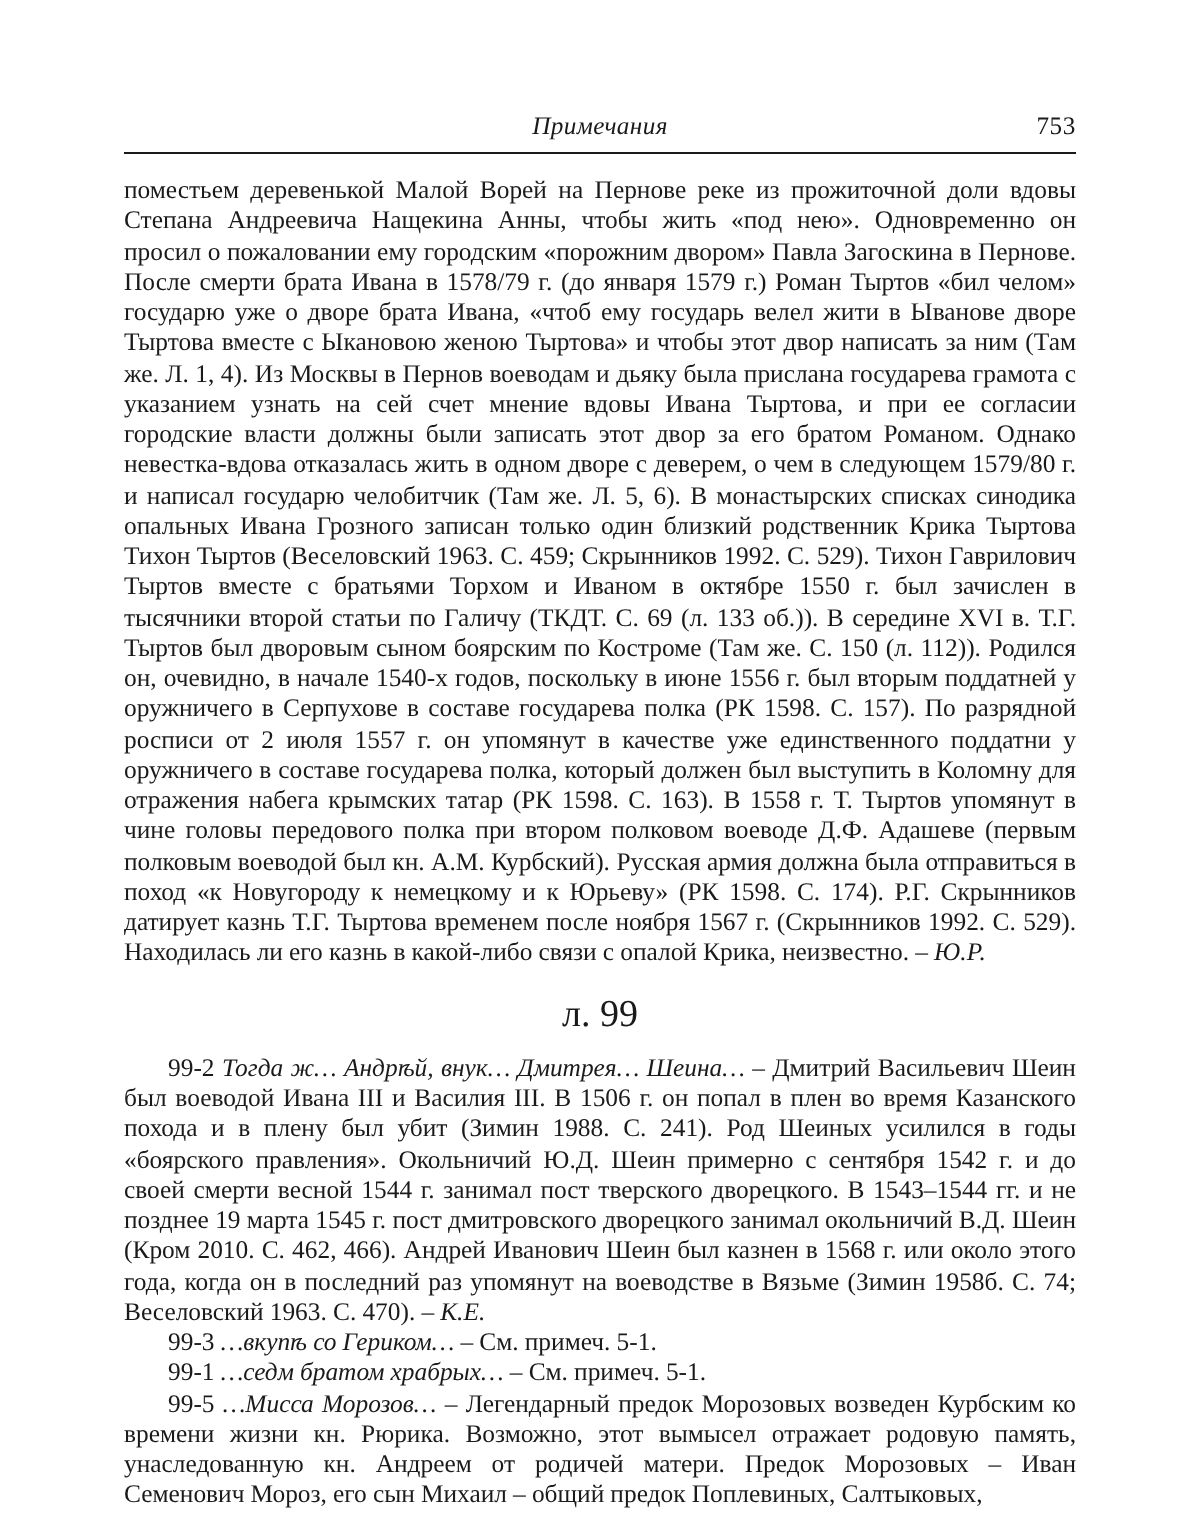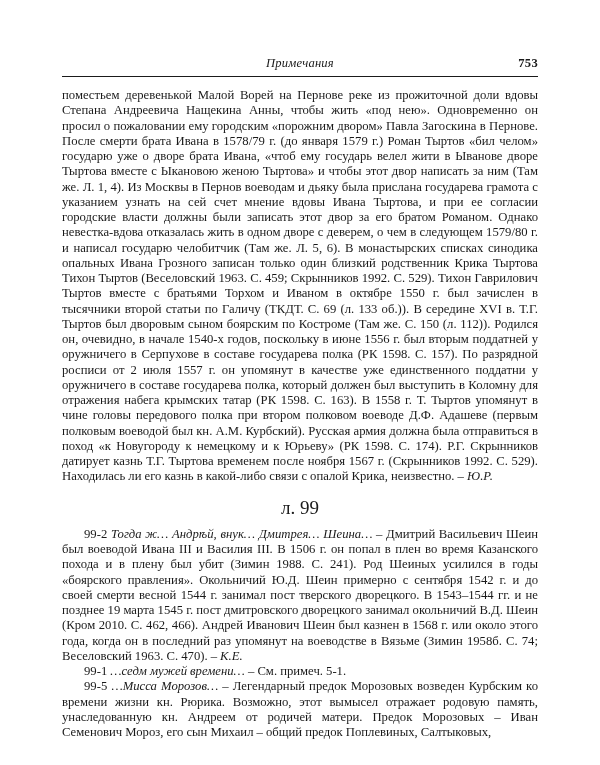--- a/index.html
+++ b/index.html
@@ -40,21 +40,20 @@
     padding-bottom: 2px;
   }
   .folio {
     position: absolute;
     right: 0;
     bottom: 2px;
     font-size: 12.6px;
     font-style: normal;
     line-height: 1;
     letter-spacing: 0.3px;
-    font-weight: bold;
   }
   .head-rule {
     border: 0;
     border-top: 1.4px solid #1a1a1a;
     margin: 4px 0 0 0;
     width: 100%;
   }
   
   .body-block {
     margin-top: 11px;
@@ -103,20 +102,21 @@
 
   <div class="leaf-marker">
     <span>л. 99</span>
   </div>
 
   <div class="notes-block">
 
 
     <p class="note"><span class="num">99-2</span><span> </span><i>Тогда ж… Андрѣй, внук… Дмитрея… Шеина…</i><span> – </span><span>Дмитрий Васильевич Шеин был воеводой Ивана III и Василия III. В 1506 г. он попал в плен во время Казанского похода и в плену был убит (Зимин 1988. С. 241). Род Шеиных усилился в годы «боярского правления». Окольничий Ю.Д. Шеин примерно с сентября 1542 г. и до своей смерти весной 1544 г. занимал пост тверского дворецкого. В 1543–1544 гг. и не позднее 19 марта 1545 г. пост дмитровского дворецкого занимал окольничий В.Д. Шеин (Кром 2010. С. 462, 466). Андрей Иванович Шеин был казнен в 1568 г. или около этого года, когда он в последний раз упомянут на воеводстве в Вязьме (Зимин 1958б. С. 74; Веселовский 1963. С. 470). – </span><i class="sig">К.Е.</i></p>
 
+    <p class="note"><span class="num">99-3</span><span> </span><i>…вкупѣ со Гериком…</i><span> – </span><span>См. примеч. 5-1.</span></p>
 
-    <p class="note"><span class="num">99-1</span><span> </span><i>…седм мужей времени…</i><span> – </span><span>См. примеч. 5-1.</span></p>
+    <p class="note"><span class="num">99-1</span><span> </span><i>…седм братом храбрых…</i><span> – </span><span>См. примеч. 5-1.</span></p>
 
     <p class="note"><span class="num">99-5</span><span> </span><i>…Мисса Морозов…</i><span> – </span><span>Легендарный предок Морозовых возведен Курбским ко времени жизни кн. Рюрика. Возможно, этот вымысел отражает родовую память, унаследованную кн. Андреем от родичей матери. Предок Морозовых – Иван Семенович Мороз, его сын Михаил – общий предок Поплевиных, Салтыковых,</span></p>
 
   </div>
 
 </div>
 
 </body></html>

